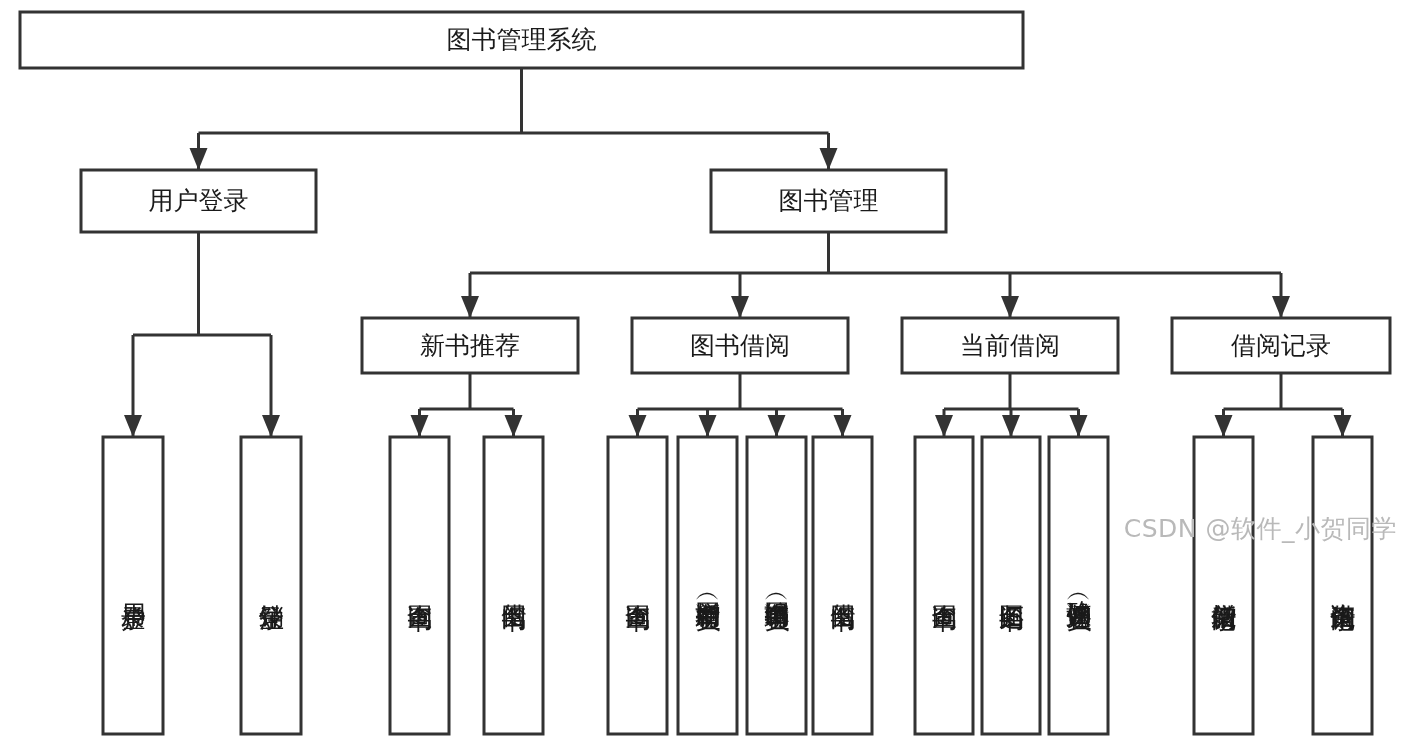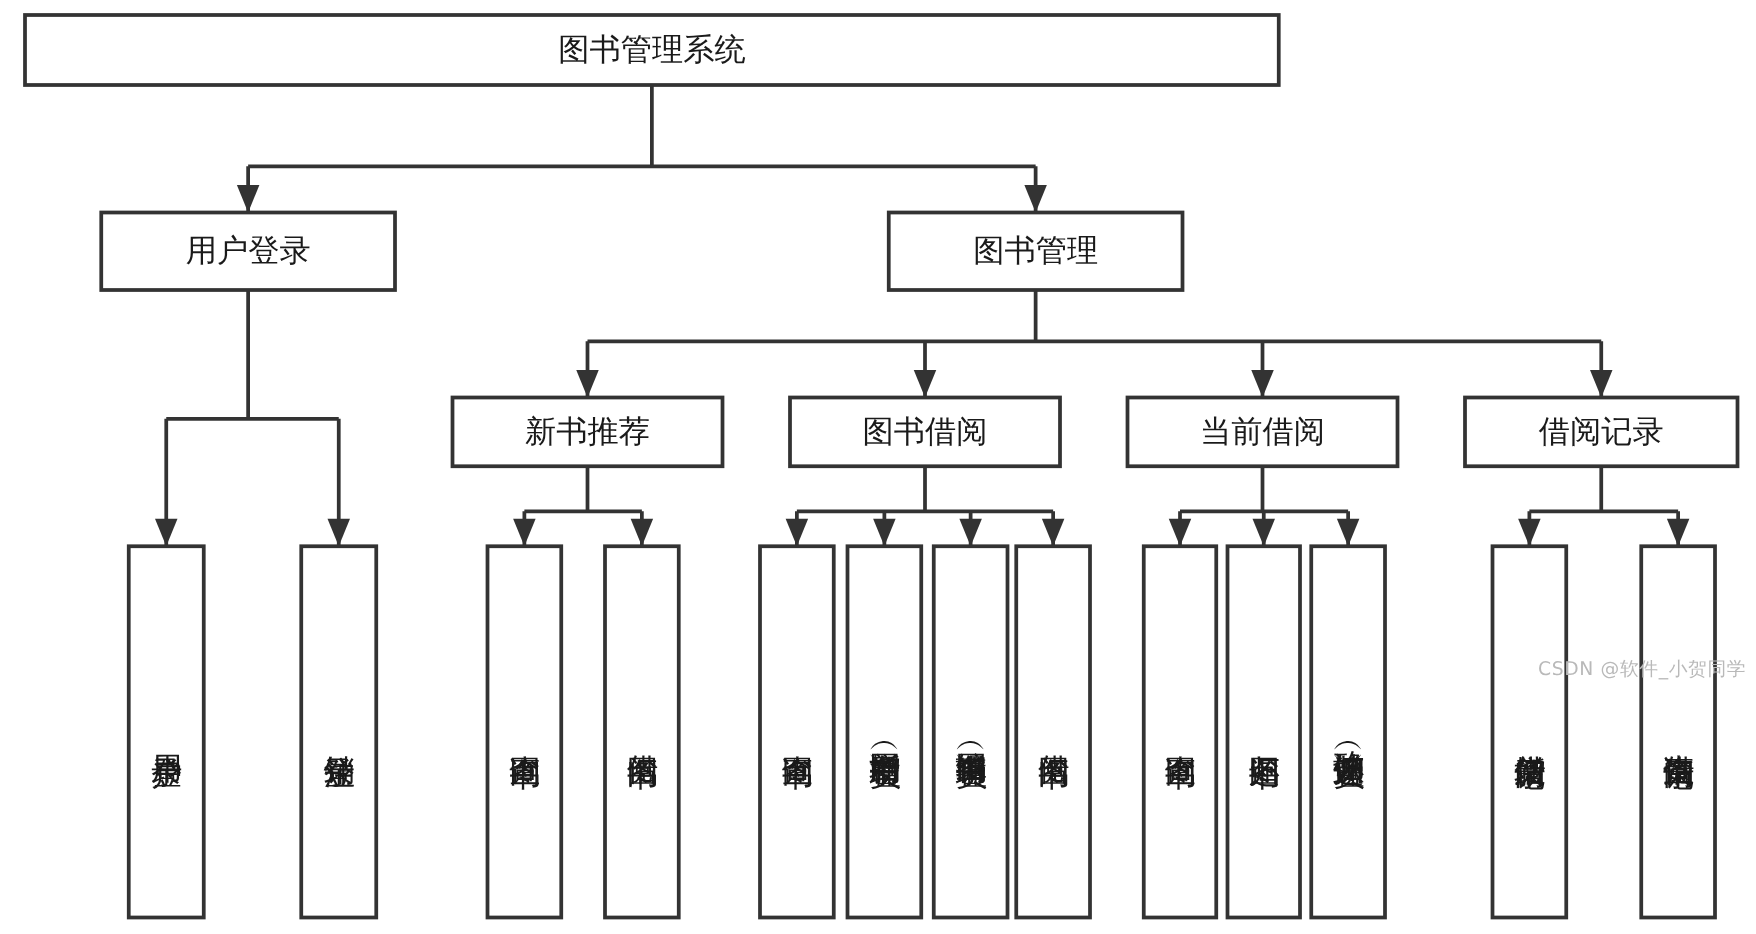--- a/index.html
+++ b/index.html
@@ -64,21 +64,21 @@
     text-orientation: upright;
     letter-spacing: 1px;
     pointer-events: none;
     box-sizing: border-box;
   }
   .watermark {
     position: absolute;
     right: 8px;
     bottom: 4px;
     font-family: "DejaVu Sans", "Liberation Sans", sans-serif;
-    font-size: 15px;
+    font-size: 25px;
     color: #b9b9b9;
     letter-spacing: 0.5px;
     white-space: nowrap;
   }
 </style>
 </head>
 <body>
 
 <div id="diagram-root">
   <svg id="diagram-svg" viewBox="0 0 1405 747" xmlns="http://www.w3.org/2000/svg">

